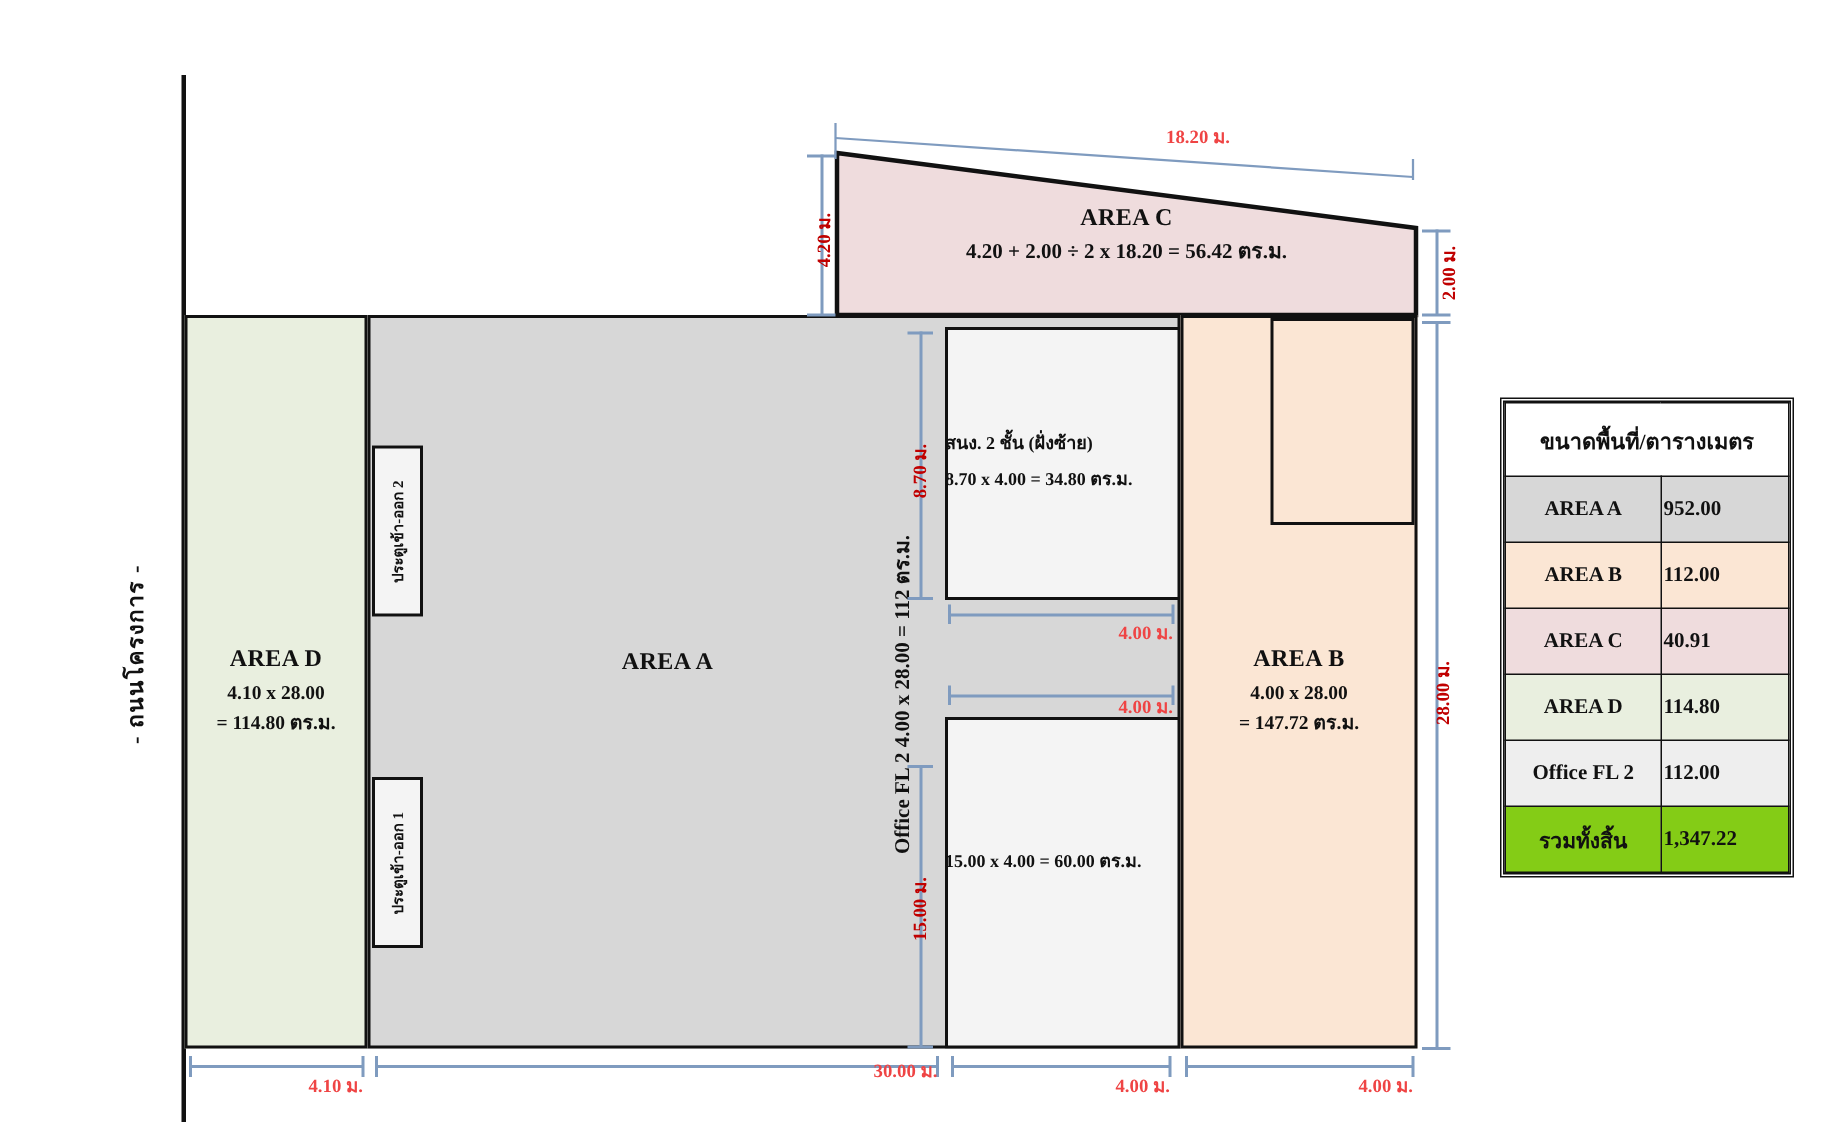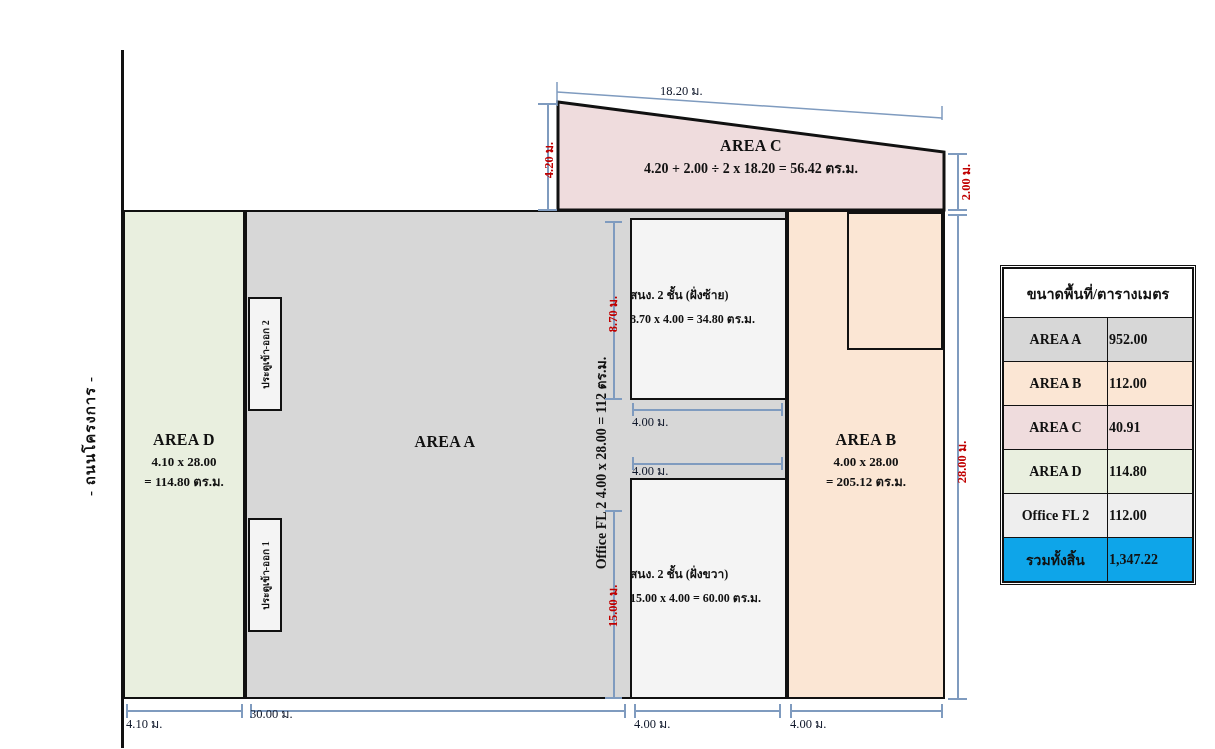--- a/index.html
+++ b/index.html
@@ -32,22 +32,22 @@
   .rot-cc{transform:rotate(-90deg);}
 
   .road-label{font-size:15px;letter-spacing:1px;}
   .door{border:2px solid #111;background:#f4f4f4;position:absolute;
         display:flex;align-items:center;justify-content:center;}
   .door span{transform:rotate(-90deg);white-space:nowrap;font-size:10px;font-weight:bold;}
 
   .office-rot{font-size:14px;}
 
   
-  .dim-txt{position:absolute;color:#0f172a;font-weight:normal;font-size:12.5px;
-           white-space:nowrap;text-align:left;}
+  .dim-txt{position:absolute;color:#ef4444;font-weight:bold;font-size:12.5px;
+           white-space:nowrap;text-align:right;}
   .dim-txt-v{position:absolute;color:#c00000;font-weight:bold;font-size:12.5px;
            white-space:nowrap;transform:rotate(-90deg);transform-origin:50% 50%;}
   .dl-h{position:absolute;height:1.5px;background:#7f9bbf;}
   .dl-v{position:absolute;width:1.5px;background:#7f9bbf;}
   .tick-v{position:absolute;width:1.5px;background:#7f9bbf;}
   .tick-h{position:absolute;height:1.5px;background:#7f9bbf;}
 
   .road-line{position:absolute;background:#111;}
 
   
@@ -56,21 +56,21 @@
   #legend table{border-collapse:collapse;width:100%;}
   #legend td{border:1.5px solid #111;height:41px;font-weight:bold;font-size:14px;}
   #legend td.name{text-align:center;width:55%;}
   #legend td.val{text-align:left;padding-right:12px;}
   #legend td.head{text-align:center;font-size:14.5px;background:#fff;height:46px;}
   .rw-a td{background:#d7d7d7;}
   .rw-b td{background:#fbe6d4;}
   .rw-c td{background:#efdcdd;}
   .rw-d td{background:#e9efdf;}
   .rw-o td{background:#eeeeee;}
-  .rw-t td{background:#0ea5e9;}
+  .rw-t td{background:#84cc16;}
 </style>
 </head>
 <body>
 
 <div id="plan">
 
   <div class="road-line" style="left:121px;top:50px;width:3px;height:698px;"></div>
 
   <div class="rot rot-cc road-label" style="left:-10px;top:424px;width:200px;text-align:center;">- ถนนโครงการ -</div>
 
@@ -106,30 +106,29 @@
   <div class="rot rot-cc office-rot" style="left:451px;top:452px;width:300px;text-align:center;">Office FL 2 4.00 x 28.00 = 112 ตร.ม.</div>
 
   <div class="blk room" style="left:630px;top:218px;width:157px;height:182px;"></div>
   <div class="room-lbl" style="left:630px;top:283px;width:157px;">
     <div class="r1">สนง. 2 ชั้น (ฝั่งซ้าย)</div>
     <div class="r2">8.70 x 4.00 = 34.80 ตร.ม.</div>
   </div>
 
   <div class="blk room" style="left:630px;top:478px;width:157px;height:221px;"></div>
   <div class="room-lbl" style="left:630px;top:562px;width:157px;">
-    <div class="r1">สนง. 2 ชั้น (ฝั่งขวา)</div>
     <div class="r2">15.00 x 4.00 = 60.00 ตร.ม.</div>
   </div>
 
   <div class="blk area-b" style="left:787px;top:210px;width:158px;height:489px;"></div>
   <div class="blk area-b-sub" style="left:847px;top:212px;width:96px;height:138px;"></div>
   <div class="lbl" style="left:787px;top:428px;width:158px;">
     <div class="t1">AREA B</div>
     <div class="t3">4.00 x 28.00</div>
-    <div class="t3">= 205.12 ตร.ม.</div>
+    <div class="t3">= 147.72 ตร.ม.</div>
   </div>
 
   <div style="position:absolute;left:552px;top:80px;width:400px;height:40px;">
     <svg width="400" height="40" viewBox="0 0 400 40">
       <line x1="5" y1="2" x2="5" y2="26" stroke="#7f9bbf" stroke-width="1.5"></line>
       <line x1="5" y1="12" x2="390" y2="38" stroke="#7f9bbf" stroke-width="1.5"></line>
       <line x1="390" y1="26" x2="390" y2="50" stroke="#7f9bbf" stroke-width="1.5"></line>
     </svg>
   </div>
   <div class="dim-txt" style="left:660px;top:81px;width:160px;">18.20 ม.</div>

